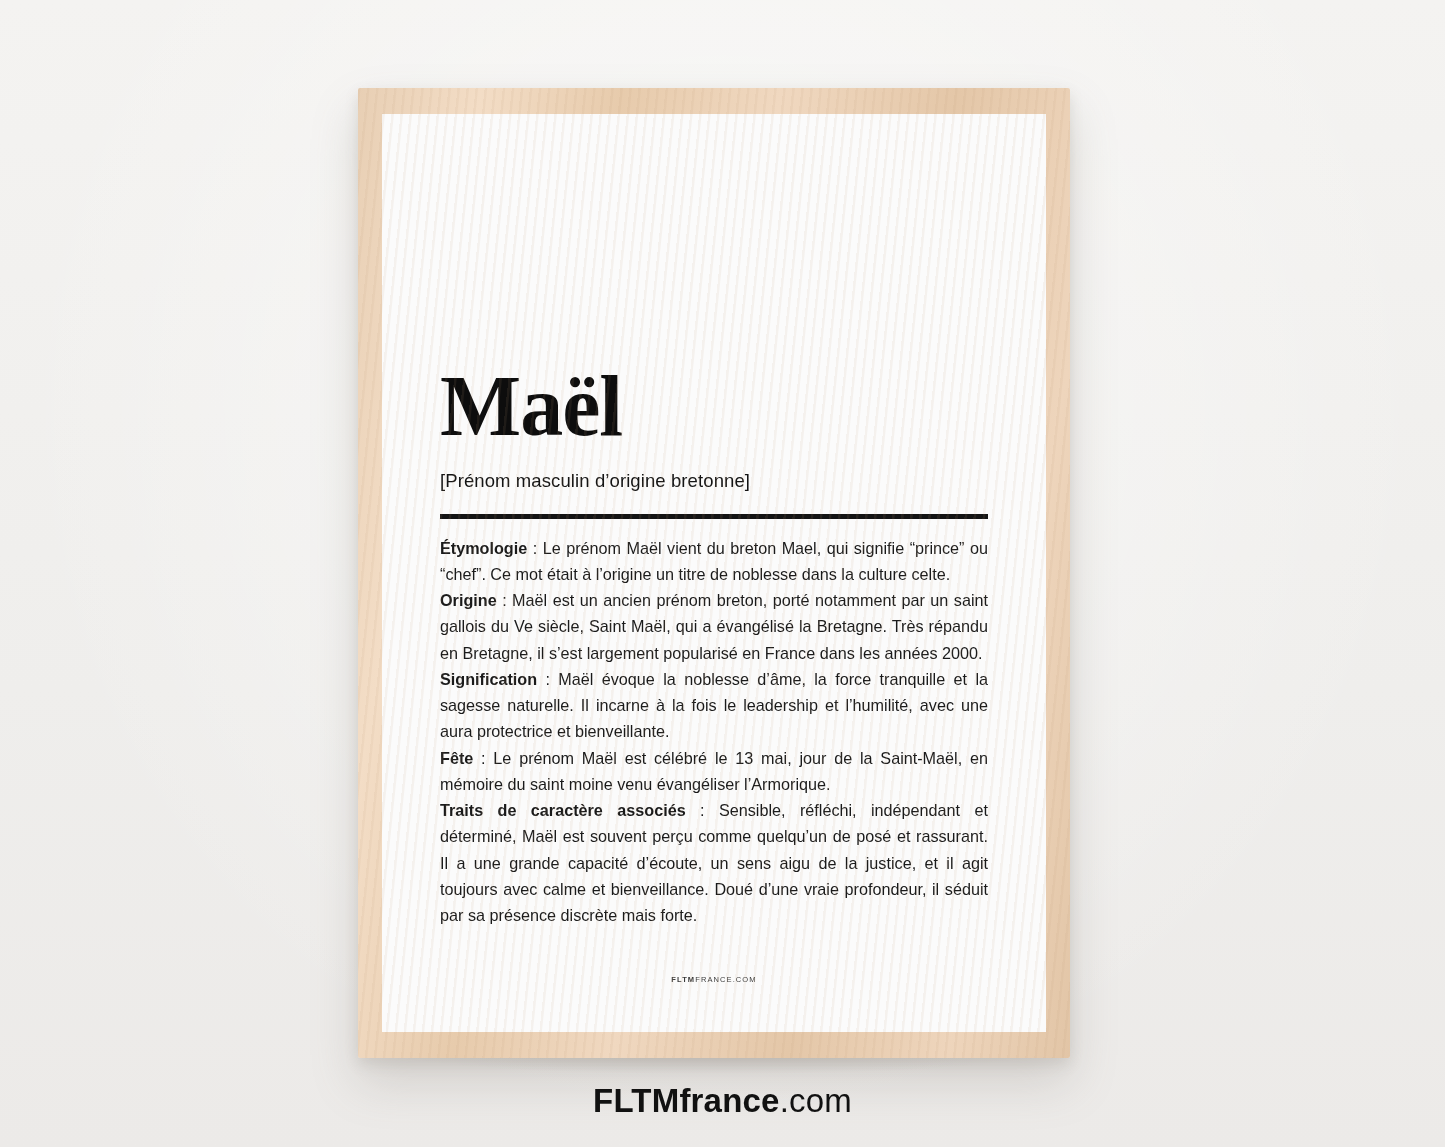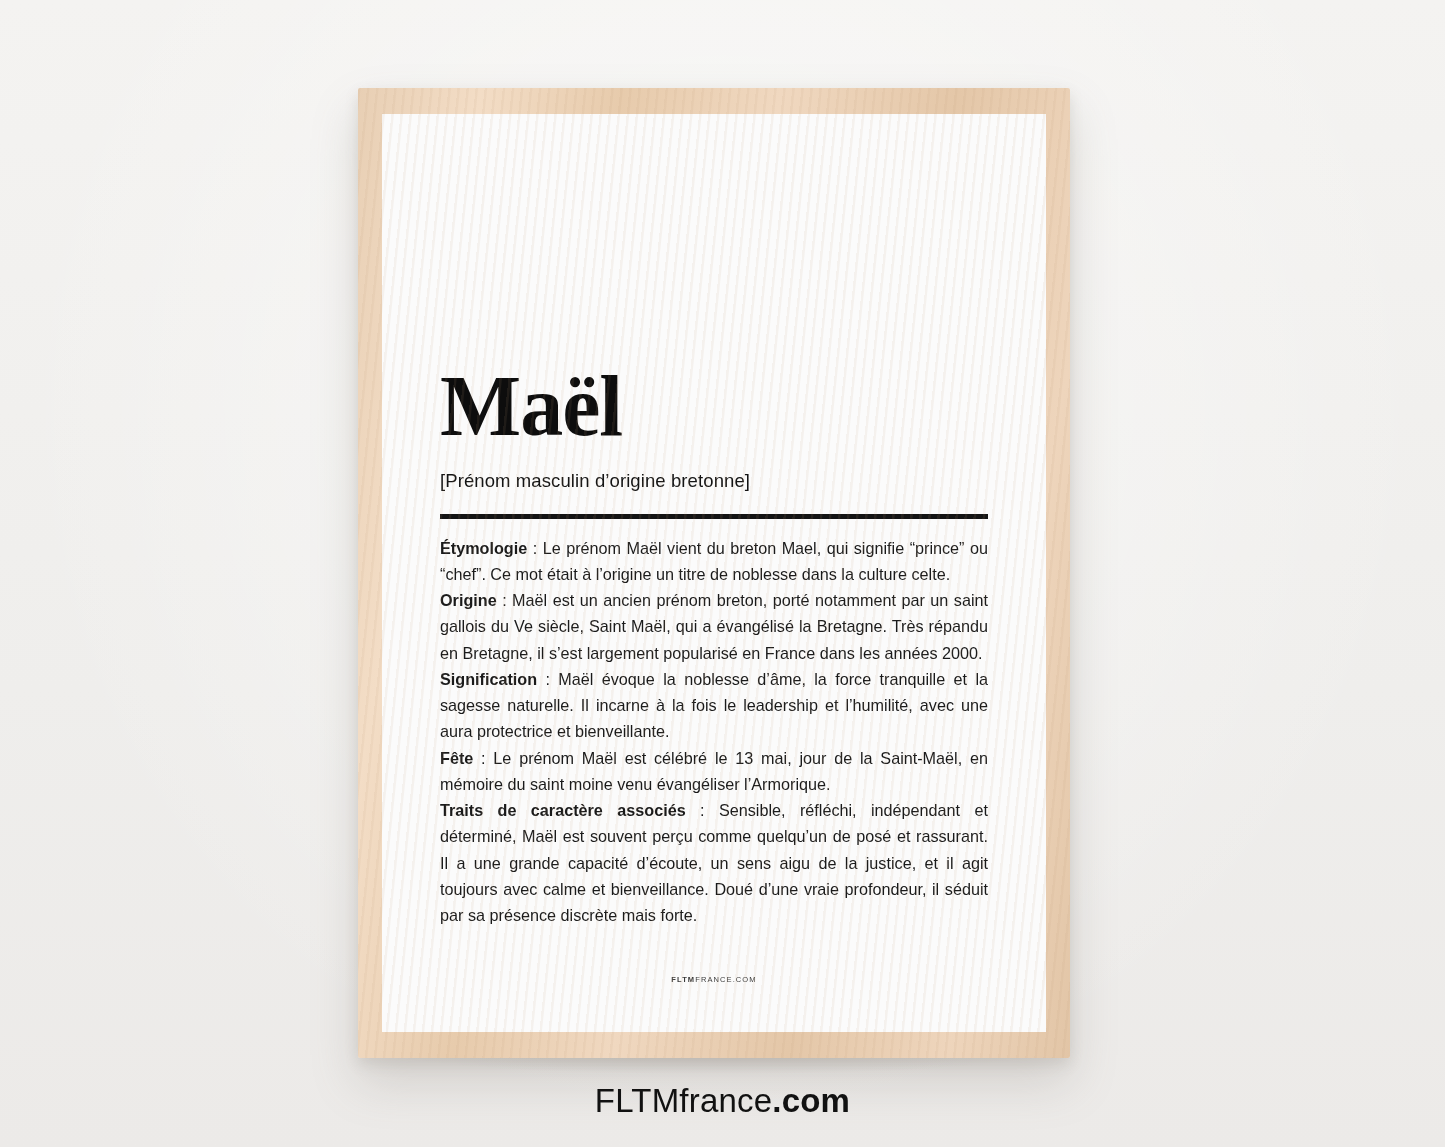--- a/index.html
+++ b/index.html
@@ -136,22 +136,22 @@
     position: absolute;
     left: 0;
     right: 0;
     top: 1082px;
     text-align: center;
     font-family: "Liberation Sans", sans-serif;
     font-size: 33px;
     color: #111111;
     letter-spacing: 0.2px;
   }
-  .brand .bold { font-weight: normal; }
-  .brand .light { font-weight: bold; }
+  .brand .bold { font-weight: bold; }
+  .brand .light { font-weight: normal; }
 
   
   .frame-shadow {
     position: absolute;
     left: 372px;
     top: 1048px;
     width: 686px;
     height: 26px;
     background: radial-gradient(ellipse at 50% 0%, rgba(120,110,100,0.20) 0%, rgba(120,110,100,0) 72%);
     pointer-events: none;

